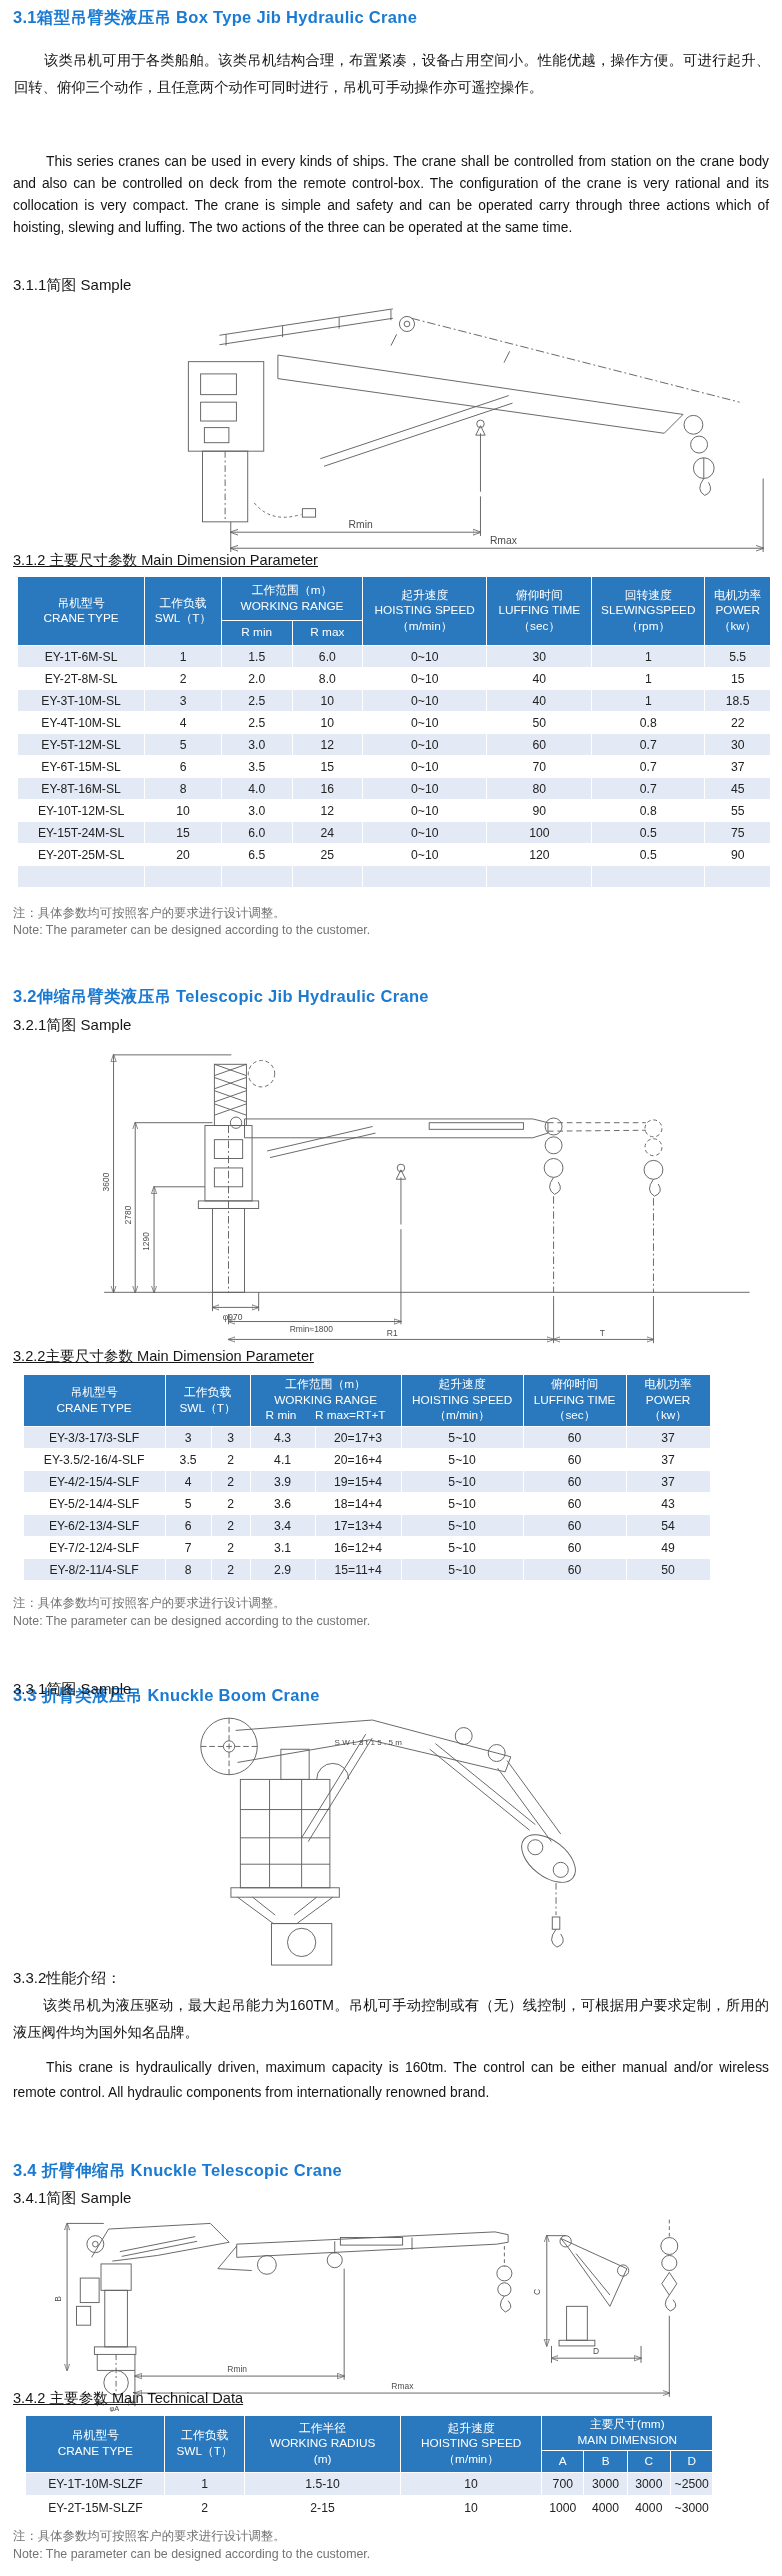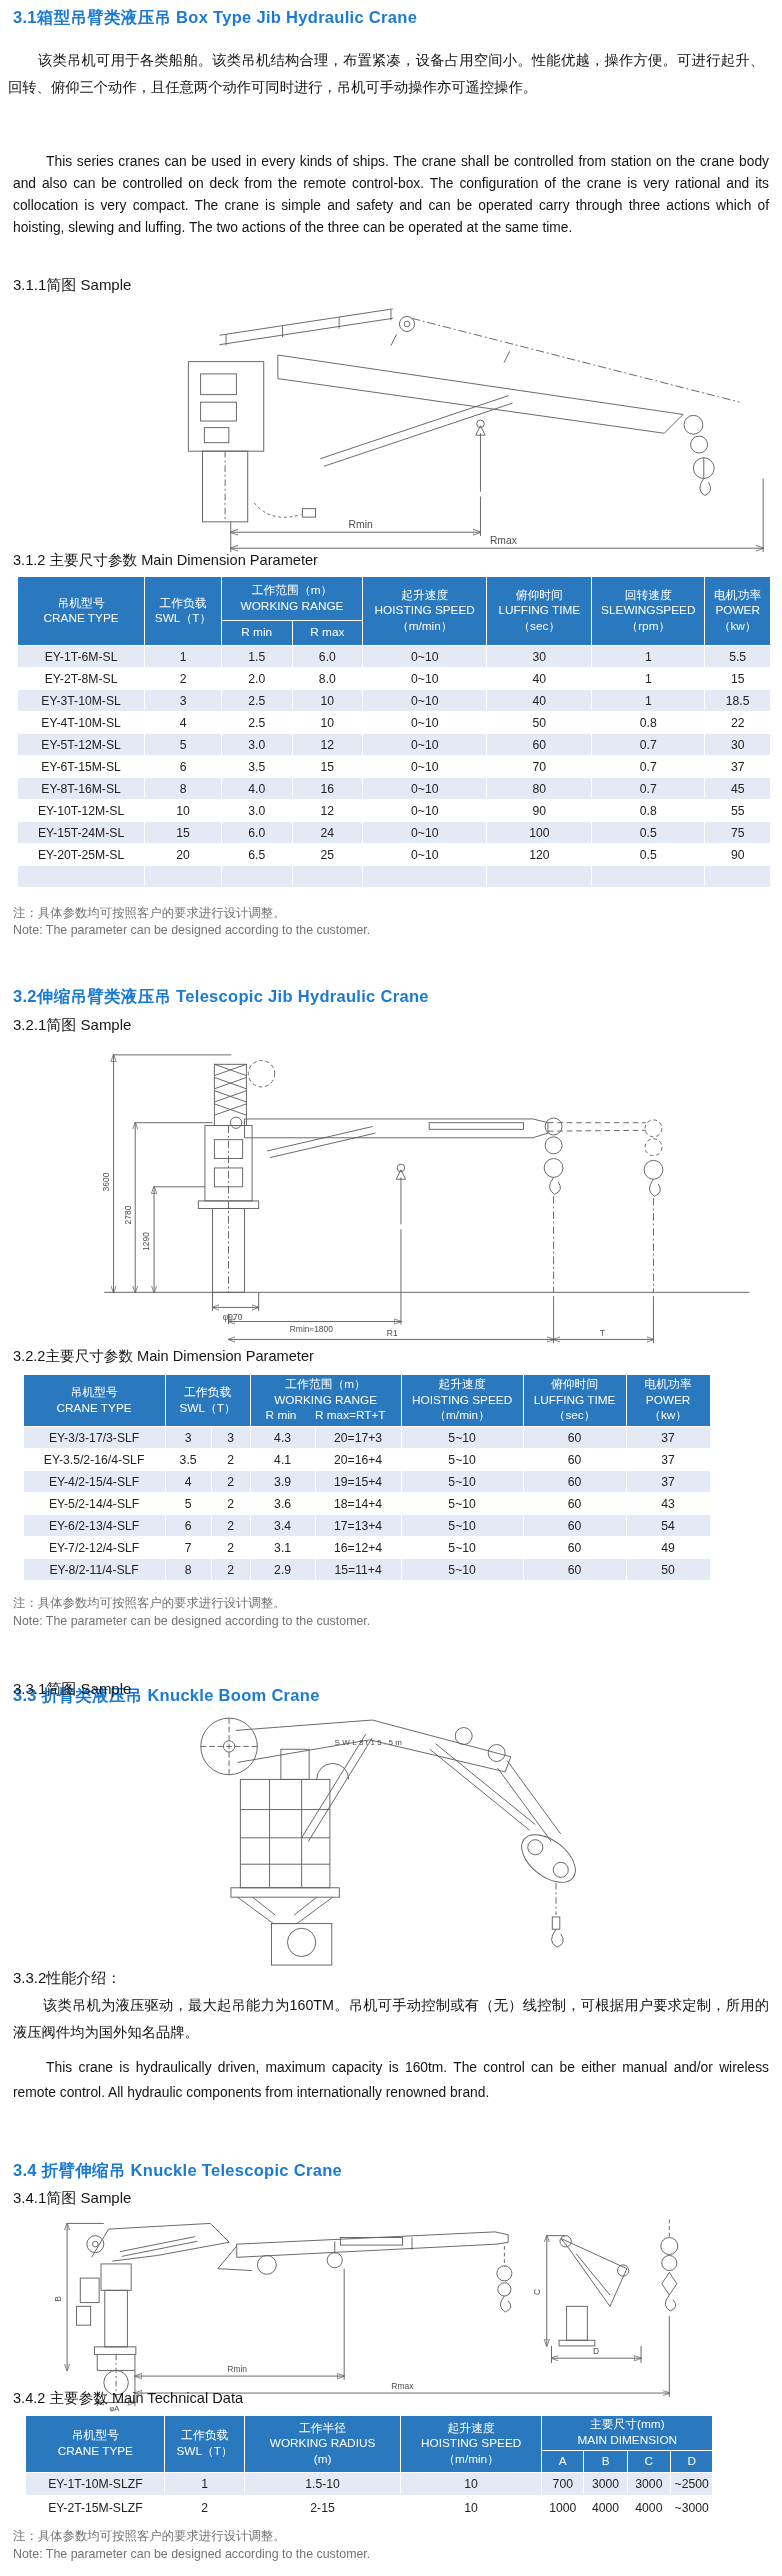--- a/index.html
+++ b/index.html
@@ -1,21 +1,21 @@
 <!DOCTYPE html>
 <html style="font-size:15px"><head>
 <meta charset="utf-8">
 <style>
   html,body{margin:0;padding:0;background:#fff;}
   body{font-family:"Liberation Sans","DejaVu Sans",sans-serif;color:#1a1a1a;}
   .page{position:relative;width:782px;height:2576px;background:#ffffff;overflow:hidden;}
   .abs{position:absolute;}
   .sec-title{color:#1b7ad2;font-size:16.5px;font-weight:bold;letter-spacing:0.3px;}
   .sub-head{font-size:15px;color:#161616;}
-  .tbl-head{font-size:14.6px;color:#161616;}
+  .tbl-head{font-size:14.6px;color:#161616;text-decoration:underline;}
   .para{font-size:14.3px;line-height:27px;text-align:justify;text-indent:2.1em;color:#141414;}
   .para-en{font-size:13.8px;line-height:22px;text-align:justify;text-indent:2.4em;color:#141414;}
   .note{font-size:12.4px;line-height:18.4px;color:#737373;}
   table{border-collapse:separate;border-spacing:1.9px;table-layout:fixed;}
   thead th{background:#2a79be;color:#fff;font-weight:normal;font-size:11.8px;line-height:1.32;
            text-align:center;vertical-align:middle;padding:0.9px 0;}
   tbody td{background:#fff;font-size:12.2px;color:#222;text-align:center;vertical-align:middle;
            height:21px;padding:0;white-space:nowrap;overflow:hidden;}
   tbody tr:nth-child(odd) td{background:#e4eaf5;}
   .t1 thead tr:first-child{height:43px;}
@@ -29,21 +29,21 @@
   svg text{font-family:"Liberation Sans","DejaVu Sans",sans-serif;fill:#4d4d4d;}
   .dwg path,.dwg line,.dwg rect,.dwg circle,.dwg ellipse,.dwg polyline,.dwg polygon
       {fill:none;stroke:#616161;stroke-width:1;}
 </style>
 </head>
 <body>
 
 <div class="page">
 
   <div class="abs sec-title" style="top:6.6px;left:13px;">3.1箱型吊臂类液压吊  Box Type Jib Hydraulic Crane</div>
-  <div class="abs para" style="top:47px;left:8px;width:756px;">该类吊机可用于各类船舶。该类吊机结构合理，布置紧凑，设备占用空间小。性能优越，操作方便。可进行起升、回转、俯仰三个动作，且任意两个动作可同时进行，吊机可手动操作亦可遥控操作。</div>
+  <div class="abs para" style="top:47px;left:14px;width:756px;">该类吊机可用于各类船舶。该类吊机结构合理，布置紧凑，设备占用空间小。性能优越，操作方便。可进行起升、回转、俯仰三个动作，且任意两个动作可同时进行，吊机可手动操作亦可遥控操作。</div>
   <div class="abs para-en" style="top:151px;left:13px;width:756px;">This series cranes can be used in every kinds of ships. The crane shall be controlled from station on the crane body and also can be controlled on deck from the remote control-box. The configuration of the crane is very rational and its collocation is very compact. The crane is simple and safety and can be operated carry through three actions which of hoisting, slewing and luffing. The two actions of the three can be operated at the same time.</div>
   <div class="abs sub-head" style="top:276px;left:13px;">3.1.1简图  Sample</div>
 
   <svg class="abs dwg" style="top:303px;left:80px;" width="702" height="253" viewBox="0 0 745 268">
     <defs>
         <marker id="a1" viewBox="0 0 10 10" refX="9" refY="5" markerWidth="9" markerHeight="9" orient="auto-start-reverse">
           <path d="M0,1.5 L10,5 L0,8.5 z" fill="#616161" stroke="none"></path>
         </marker>
       </defs>
 

